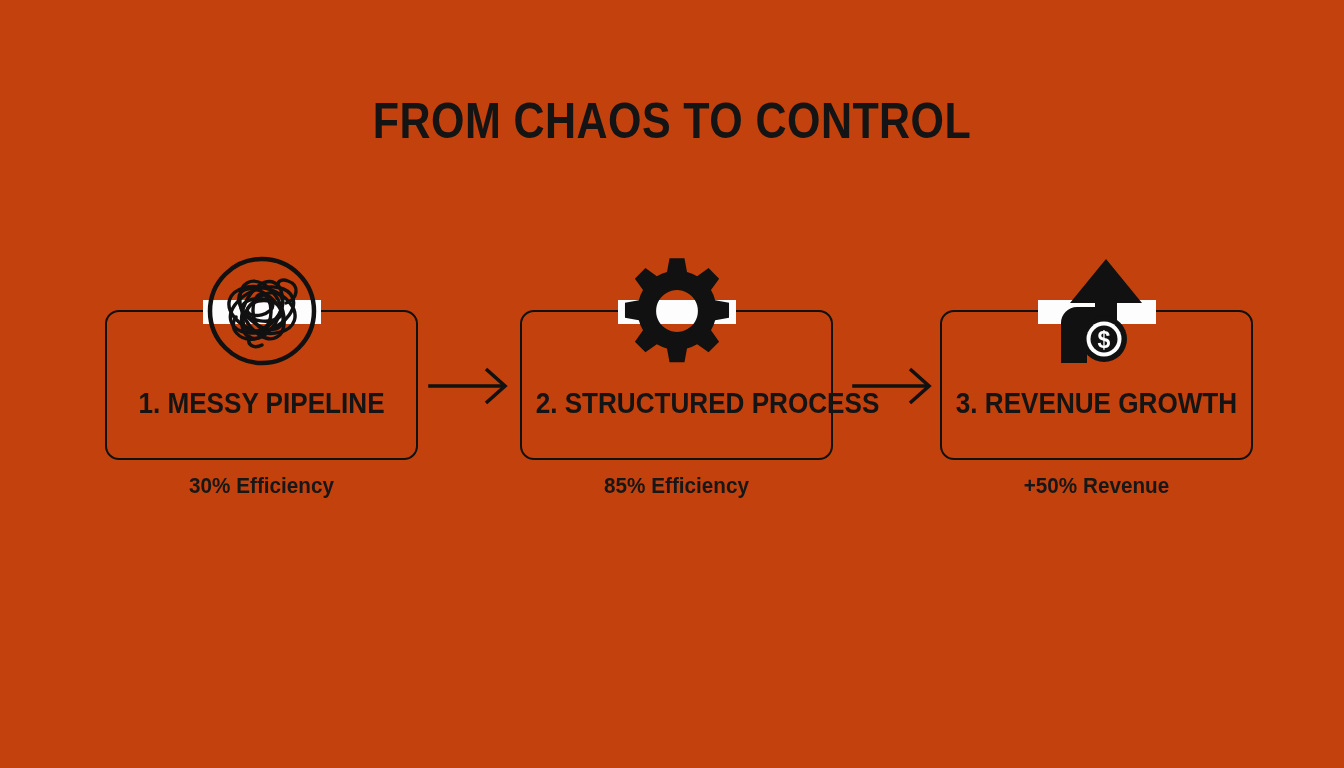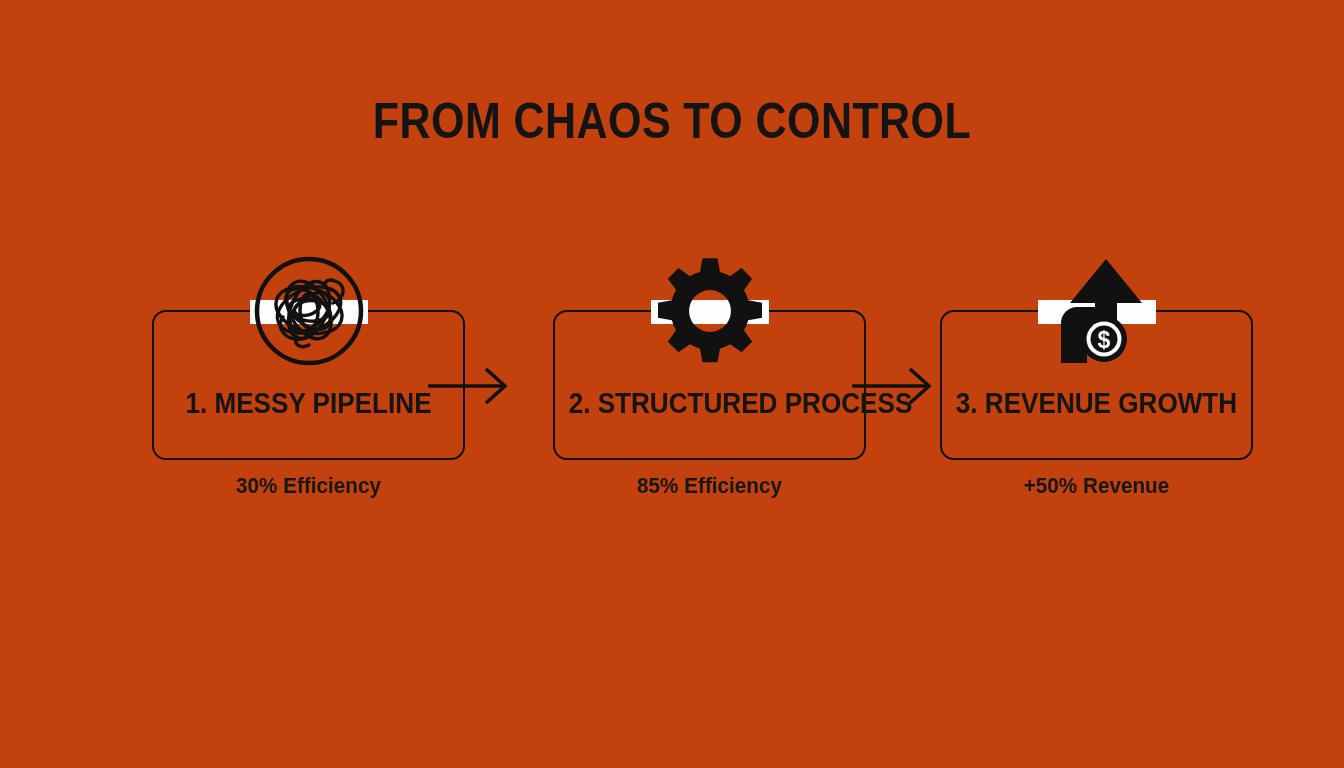--- a/index.html
+++ b/index.html
@@ -48,22 +48,22 @@
     width: 1344px;
     height: 290px;
   }
 
   .step {
     position: absolute;
     top: 0;
     width: 313px;
     height: 290px;
   }
-  .step.s1 { left: 105px; margin-left: 47px; }
-  .step.s2 { left: 553px; }
+  .step.s1 { left: 105px; }
+  .step.s2 { left: 520px; }
   .step.s3 { left: 940px; }
 
   .card {
     position: absolute;
     left: 0;
     top: 65px;
     width: 313px;
     height: 150px;
     border: 2.6px solid #111;
     border-radius: 14px;

